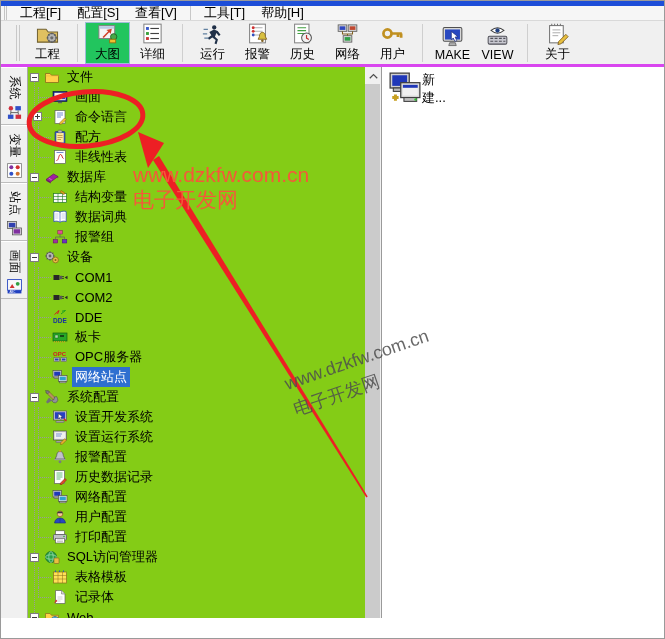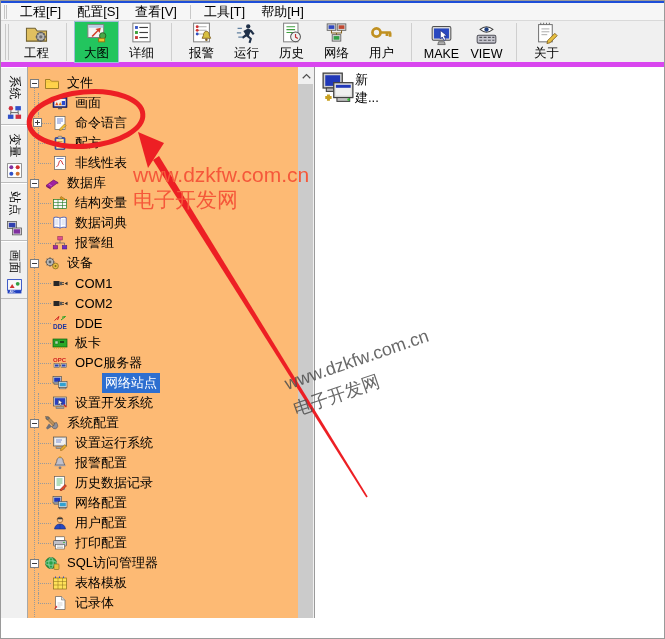--- a/index.html
+++ b/index.html
@@ -7,63 +7,63 @@
               font-family:"Liberation Sans","DejaVu Sans",sans-serif; }
   .window { position:relative; width:665px; height:639px; background:#fff;
             border:1px solid #9a9a9a; overflow:hidden; }
 
   
   .titlebar { height:22px; background:#fff; display:flex; align-items:center; padding-left:7px; }
   .app-icon svg { width:15px; height:15px; display:block; }
   .title { font-size:12.5px; color:#000; margin-left:6px; }
 
   
-  .menubar { height:20px; background:#f6f6f6; border-top:2px solid #1d4ed8; border-bottom:1px solid #d9d9d9;
+  .menubar { height:20px; background:#f6f6f6; border-top:5px solid #1d4ed8; border-bottom:1px solid #d9d9d9;
              display:flex; align-items:center; }
   .mb-grip { width:3px; height:14px; border-left:1px solid #c4c4c4; border-right:1px solid #c4c4c4; margin:0 5px 0 3px; }
   .menu-item { font-size:13px; color:#000; padding:1px 8px; white-space:nowrap; }
   .menu-sep { width:1px; height:14px; background:#c8c8c8; margin:0 5px; }
 
   
-  .toolbar { height:46px; background:#f0f0f0; border-bottom:5px solid #d946ef;
-             display:flex; align-items:center; padding-left:2px; }
+  .toolbar { height:46px; background:#f0f0f0; border-bottom:3px solid #d946ef;
+             display:flex; align-items:center; padding-left:13px; }
   .tb-grip { width:4px; height:36px; border-left:1px solid #c8c8c8; border-right:1px solid #c8c8c8; margin:0 5px 0 2px; flex:none; }
   .tb-btn { width:45px; height:42px; display:flex; flex-direction:column; align-items:center;
             justify-content:center; gap:1px; flex:none; border:1px solid transparent; }
   .tb-btn.checked { background:#22c55e; border:1px solid #9fbdd8;text-align:center; }
   .tb-icon svg { width:23px; height:23px; display:block; }
   .tb-label { font-size:12.5px; color:#000; white-space:nowrap; }
   .tb-sep { width:1px; height:38px; background:#cfcfcf; margin:0 7px; flex:none; }
 
   
   .main { display:flex; height:551px; }
 
   .side-tabs { width:27px; background:#f0f0f0; border-right:1px solid #a8a8a8; display:flex; flex-direction:column; flex:none; }
   .side-tab { height:58px; border-bottom:1px solid #bdbdbd; border-top:1px solid #fff;
               display:flex; flex-direction:column; align-items:center; padding-top:2px; background:#f0f0f0; }
   .side-tab-labelbox { height:34px; width:100%; display:flex; align-items:center; justify-content:center; }
   .side-tab-label { display:block; font-size:12px; color:#000; white-space:nowrap; transform:rotate(90deg); }
   .side-tab-icon svg { width:17px; height:17px; display:block; }
 
-  .tree-pane { width:270px; background:#fdba74; position:relative; overflow:hidden; flex:none; padding-top:6px; }
+  .tree-pane { width:337px; background:#84cc16; position:relative; overflow:hidden; flex:none; padding-top:0; }
   #root-spine { position:absolute; left:6px; top:12px; height:540px; border-left:1px dotted #9a9a9a; }
   .trow { height:20px; display:flex; align-items:center; position:relative; padding-left:2px; font-size:13px; color:#000; }
   .trow.lvl1 { padding-left:24px; }
   .conn-v { position:absolute; left:10px; top:0; height:20px; border-left:1px dotted #9a9a9a; }
   .trow.last .conn-v { height:10px; }
   .conn-h { position:absolute; left:10px; top:10px; width:13px; border-top:1px dotted #9a9a9a; }
   .ebox { width:9px; height:9px; border:1px solid #7e7e7e; background:#fff; position:relative; flex:none; z-index:2; margin-right:3px; }
   .ebox::before { content:""; position:absolute; left:1px; right:1px; top:3px; border-top:1px solid #3c3c3c; }
   .ebox.plus::after { content:""; position:absolute; top:1px; bottom:1px; left:3px; border-left:1px solid #3c3c3c; }
   .lvl1 .ebox { position:absolute; left:5px; top:5px; margin:0; }
   .titem-icon { width:16px; height:16px; flex:none; margin-right:4px; z-index:1; }
   .titem-icon svg { width:16px; height:16px; display:block; }
   .lvl0 .titem-icon { margin-left:2px; }
   .titem-label { padding:1px 3px; white-space:nowrap; }
-  .titem-label.selected { background:#2e6fd0; color:#fff;margin-left:30px; }
+  .titem-label.selected { background:#2e6fd0; color:#fff; }
 
   .vscroll { width:17px; background:#f0f0f0; position:relative; flex:none; border-right:1px solid #9a9a9a; }
   .vs-up { height:17px; display:flex; align-items:center; justify-content:center; background:#f0f0f0; }
   .vs-up svg { width:9px; height:6px; display:block; }
   .vs-thumb { position:absolute; top:17px; bottom:0; left:0; right:1px; background:#cbcbcb; }
 
   .splitter { width:2px; background:#fff; flex:none; }
   .content-pane { flex:1; background:#fff; padding:1px 0 0 4px; position:relative; }
   .citem { width:64px; display:flex; align-items:center; }
   .citem-icon svg { width:34px; height:34px; display:block; }
@@ -132,44 +132,44 @@
               <rect x="3.5" y="10.5" width="2" height="2" fill="#c83838"></rect>
               <path d="M6.5 11.5h6" stroke="#404040" stroke-width=".8"></path>
             </svg>
           </span>
           <span class="tb-label">详细</span>
         </div>
         <span class="tb-sep"></span>
         <div class="tb-btn">
           <span class="tb-icon">
             <svg viewBox="0 0 16 16">
+              <circle cx="9.2" cy="3.8" r="1.5" fill="#203048"></circle>
+              <path d="M5.8 7l3.2-1.8 2.6 1 2 2.6-1.2.9-1.7-2.1-1 2.6 2.1 2-1 3.2-1.4-.5.8-2.4-2.3-1.8-2.3 1.6-.9-1.1 2.5-2z" fill="#203048"></path>
+              <path d="M1.8 5.2h3M1.3 8.2h3M2.3 11.2h3" stroke="#6080a0" stroke-width=".9"></path>
+            </svg>
+          </span>
+          <span class="tb-label">运行</span>
+        </div>
+        <div class="tb-btn">
+          <span class="tb-icon">
+            <svg viewBox="0 0 16 16">
               <rect x="2.5" y="1.5" width="11" height="13" fill="#fff" stroke="#808080" stroke-width=".7"></rect>
               <path d="M4.5 4h7M4.5 6.5h7M4.5 9h4.5" stroke="#b0b0b0" stroke-width=".7"></path>
               <circle cx="5" cy="4" r="1" fill="#d03030"></circle>
               <circle cx="5" cy="6.5" r="1" fill="#d03030"></circle>
               <circle cx="5" cy="9" r="1" fill="#3050c0"></circle>
               <path d="M9.3 10.2c0-2 .9-3 2.1-3s2.1 1 2.1 3l.9 1.8H8.4z" fill="#d8c040" stroke="#806020" stroke-width=".6"></path>
               <circle cx="11.4" cy="13" r=".9" fill="#806020"></circle>
             </svg>
           </span>
           <span class="tb-label">报警</span>
         </div>
         <div class="tb-btn">
           <span class="tb-icon">
             <svg viewBox="0 0 16 16">
-              <circle cx="9.2" cy="3.8" r="1.5" fill="#203048"></circle>
-              <path d="M5.8 7l3.2-1.8 2.6 1 2 2.6-1.2.9-1.7-2.1-1 2.6 2.1 2-1 3.2-1.4-.5.8-2.4-2.3-1.8-2.3 1.6-.9-1.1 2.5-2z" fill="#203048"></path>
-              <path d="M1.8 5.2h3M1.3 8.2h3M2.3 11.2h3" stroke="#6080a0" stroke-width=".9"></path>
-            </svg>
-          </span>
-          <span class="tb-label">运行</span>
-        </div>
-        <div class="tb-btn">
-          <span class="tb-icon">
-            <svg viewBox="0 0 16 16">
               <rect x="2.5" y="1.5" width="10" height="13" fill="#fff" stroke="#808080" stroke-width=".7"></rect>
               <path d="M4.5 4h6M4.5 6h6M4.5 8h6" stroke="#40a040" stroke-width=".7"></path>
               <circle cx="10.8" cy="11" r="3.4" fill="#f0f0f0" stroke="#505050" stroke-width=".7"></circle>
               <path d="M10.8 9v2.2l1.6 1" stroke="#c03030" stroke-width=".8" fill="none"></path>
             </svg>
           </span>
           <span class="tb-label">历史</span>
         </div>
         <div class="tb-btn">
           <span class="tb-icon">
@@ -493,45 +493,45 @@
                 <rect x="1" y="1.5" width="8.5" height="6.5" fill="#d0d0d0" stroke="#404040" stroke-width=".6"></rect>
                 <rect x="2.2" y="2.7" width="6.1" height="4.1" fill="#2038b8"></rect>
                 <rect x="2" y="8" width="6.5" height="1.4" fill="#a8a8a8" stroke="#404040" stroke-width=".4"></rect>
                 <rect x="6.5" y="6.5" width="8.5" height="6" fill="#e0e0e0" stroke="#404040" stroke-width=".6"></rect>
                 <rect x="7.7" y="7.7" width="6.1" height="3.6" fill="#30a0d0"></rect>
                 <rect x="7.5" y="12.5" width="6.5" height="1.4" fill="#b8b8b8" stroke="#404040" stroke-width=".4"></rect>
               </svg>
             </span>
             <span class="titem-label selected">网络站点</span>
           </div>
+          <div class="trow lvl0">
+            <span class="ebox minus"></span>
+            <span class="titem-icon">
+              <svg viewBox="0 0 16 16">
+                <path d="M2 3.5L4 1.5l8 8-2 2z" fill="#b89060" stroke="#604820" stroke-width=".5"></path>
+                <path d="M1.5 1.5l3 .5 1 1-2 2-1-1z" fill="#808080" stroke="#404040" stroke-width=".5"></path>
+                <path d="M13.5 9.5a3 3 0 0 1-4 4l-2-2 2.5-1 .5-2.5 2-.5z" fill="#909098" stroke="#40404a" stroke-width=".5"></path>
+                <path d="M8 11.5l-4.5 3-1.5-1.5 3-4.5z" fill="#707078"></path>
+              </svg>
+            </span>
+            <span class="titem-label">系统配置</span>
+          </div>
           <div class="trow lvl1">
             <span class="conn-v"></span>
             <span class="conn-h"></span>
             <span class="titem-icon">
               <svg viewBox="0 0 16 16">
                 <rect x="1.5" y="2" width="13" height="9" fill="#d0d0d0" stroke="#404040" stroke-width=".6"></rect>
                 <rect x="2.8" y="3.2" width="10.4" height="6.6" fill="#2840c0"></rect>
                 <rect x="4" y="12" width="8" height="1.6" fill="#b8b8b8" stroke="#404040" stroke-width=".4"></rect>
                 <path d="M6.5 4.8l4 3-1.8.3 1 2-1.1.5-1-2-1.4 1.4z" fill="#fff" stroke="#202020" stroke-width=".4"></path>
                 <path d="M11.8 9.5l2.6 2.6" stroke="#d02020" stroke-width="1.2"></path>
               </svg>
             </span>
             <span class="titem-label">设置开发系统</span>
-          </div>
-          <div class="trow lvl0">
-            <span class="ebox minus"></span>
-            <span class="titem-icon">
-              <svg viewBox="0 0 16 16">
-                <path d="M2 3.5L4 1.5l8 8-2 2z" fill="#b89060" stroke="#604820" stroke-width=".5"></path>
-                <path d="M1.5 1.5l3 .5 1 1-2 2-1-1z" fill="#808080" stroke="#404040" stroke-width=".5"></path>
-                <path d="M13.5 9.5a3 3 0 0 1-4 4l-2-2 2.5-1 .5-2.5 2-.5z" fill="#909098" stroke="#40404a" stroke-width=".5"></path>
-                <path d="M8 11.5l-4.5 3-1.5-1.5 3-4.5z" fill="#707078"></path>
-              </svg>
-            </span>
-            <span class="titem-label">系统配置</span>
           </div>
           <div class="trow lvl1">
             <span class="conn-v"></span>
             <span class="conn-h"></span>
             <span class="titem-icon">
               <svg viewBox="0 0 16 16">
                 <rect x="1.5" y="2" width="13" height="9" fill="#d0d0d0" stroke="#404040" stroke-width=".6"></rect>
                 <rect x="2.8" y="3.2" width="10.4" height="6.6" fill="#f0f0f0"></rect>
                 <path d="M4 5h6M4 7h5" stroke="#3050c0" stroke-width=".6"></path>
                 <rect x="4" y="12" width="8" height="1.6" fill="#b8b8b8" stroke="#404040" stroke-width=".4"></rect>

